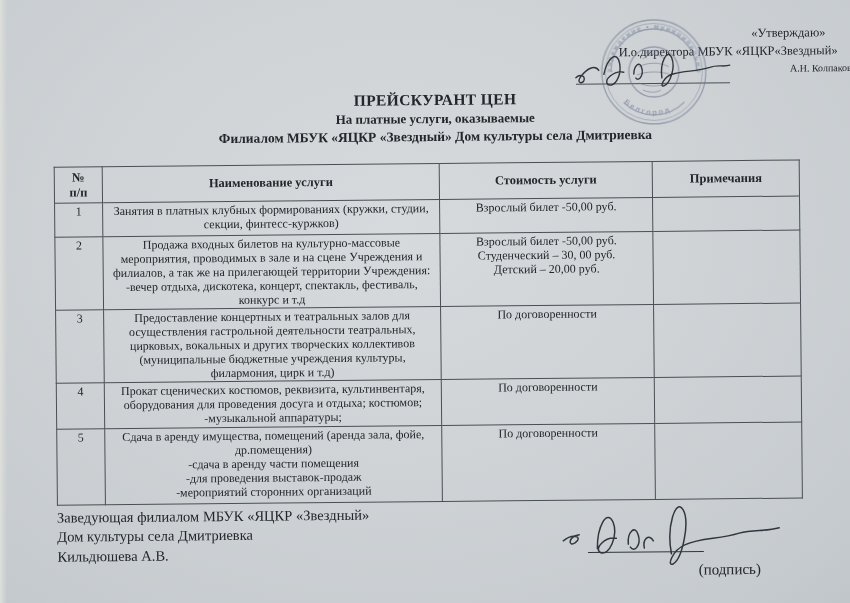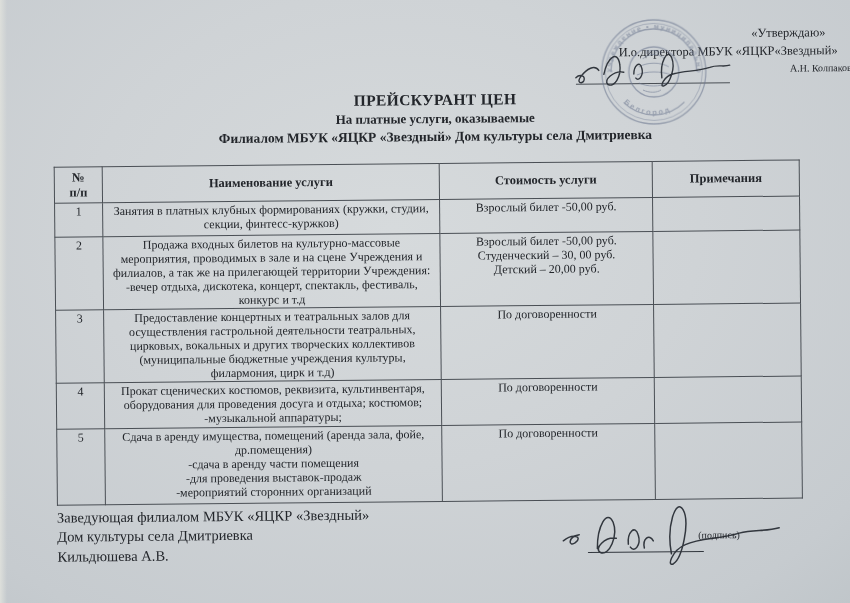--- a/index.html
+++ b/index.html
@@ -57,21 +57,21 @@
   tbody tr:nth-child(3){height:72px;}
   tbody tr:nth-child(4){height:46px;}
   tbody tr:nth-child(5){height:76px;}
   .multiline{white-space:pre-line;}
   thead th{vertical-align:middle !important;}
   
   .footer-block{
     position:absolute;left:55px;top:505px;font-size:14.5px;line-height:1.33;
   }
   .footer-sig{position:absolute;left:553px;top:492px;}
-  .sig-caption{position:absolute;left:696px;top:532px;font-size:10px;}
+  .sig-caption{position:absolute;left:696px;top:564px;font-size:15px;}
   .ink-line{stroke:#32373e;fill:none;stroke-linecap:round;}
 </style>
 </head>
 <body>
 
 <div class="photo">
   <div class="doc">
 
     <div class="approval">
       <div class="l1">«Утверждаю»</div>

